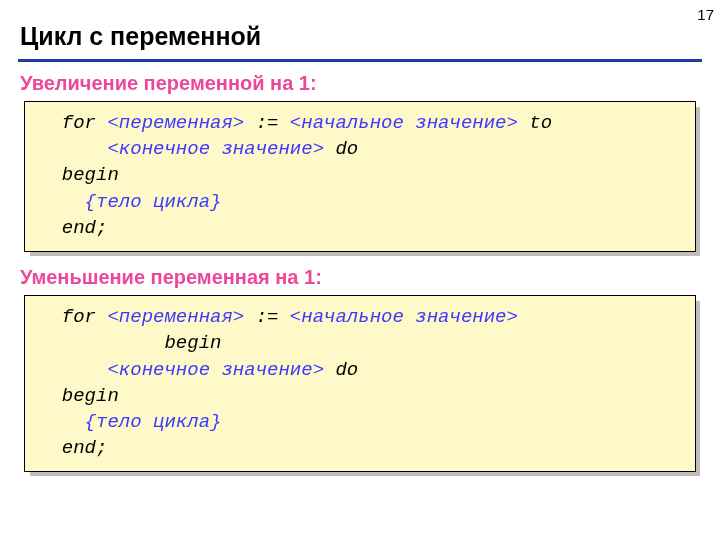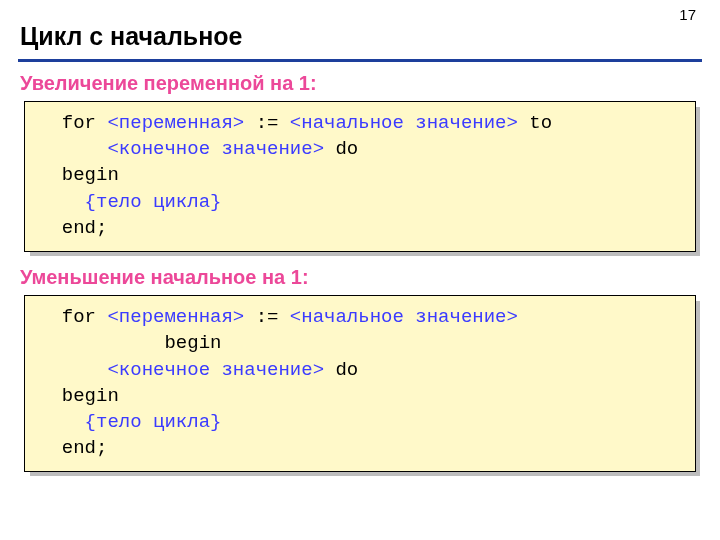--- a/index.html
+++ b/index.html
@@ -7,21 +7,21 @@
     width: 720px;
     height: 540px;
     background: #ffffff;
     font-family: Arial, Helvetica, sans-serif;
     position: relative;
     padding: 12px 18px 18px 18px;
   }
   .page-number {
     position: absolute;
     top: 6px;
-    right: 24px;
+    right: 6px;
     font-size: 15px;
     color: #000;
   }
   .title {
     font-size: 25px;
     font-weight: bold;
     color: #000;
     padding: 10px 0 8px 2px;
   }
   .title-underline {
@@ -50,45 +50,46 @@
     border: 1.5px solid #000;
     padding: 8px 10px 10px 14px;
     z-index: 1;
   }
   .code {
     font-family: "Courier New", monospace;
     font-size: 19px;
     line-height: 1.38;
     color: #000;
     white-space: pre;
+    font-style: italic;
   }
   .code .p { color: #3b3bff; } 
 </style>
 </head>
 <body>
 
 <div class="page-number">17</div>
 
-<div class="title">Цикл с начальное</div>
+<div class="title">Цикл с переменной</div>
 <div class="title-underline"></div>
 
 <div class="subtitle">Увеличение переменной на 1:</div>
 
 <div class="codebox-wrap">
   <div class="codebox-shadow"></div>
   <div class="codebox">
     <div class="code"><span>  for </span><span class="p">&lt;переменная&gt;</span><span> := </span><span class="p">&lt;начальное значение&gt;</span><span> to</span>
 <span>      </span><span class="p">&lt;конечное значение&gt;</span><span> do</span>
 <span>  begin</span>
 <span>    </span><span class="p">{тело цикла}</span>
 <span>  end;</span></div>
   </div>
 </div>
 
-<div class="subtitle">Уменьшение начальное на 1:</div>
+<div class="subtitle">Уменьшение переменная на 1:</div>
 
 <div class="codebox-wrap">
   <div class="codebox-shadow"></div>
   <div class="codebox">
     <div class="code"><span>  for </span><span class="p">&lt;переменная&gt;</span><span> := </span><span class="p">&lt;начальное значение&gt;</span>
 <span>           begin</span>
 <span>      </span><span class="p">&lt;конечное значение&gt;</span><span> do</span>
 <span>  begin</span>
 <span>    </span><span class="p">{тело цикла}</span>
 <span>  end;</span></div>

